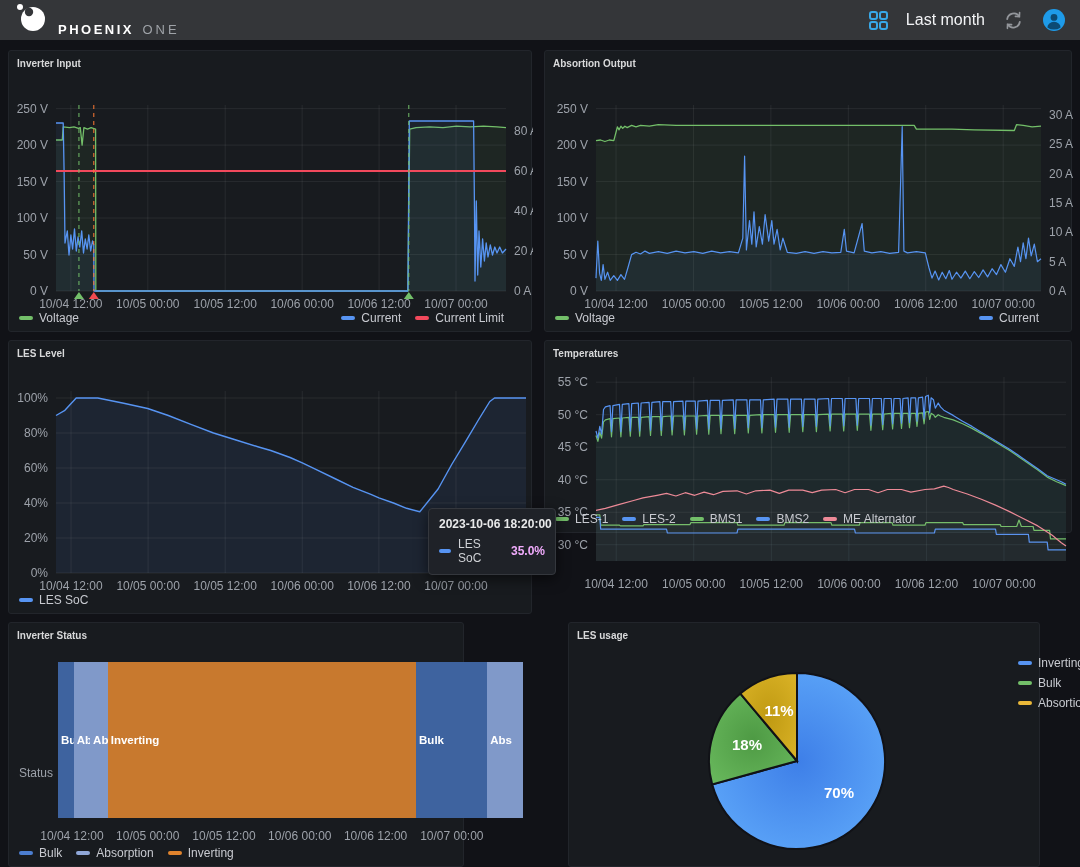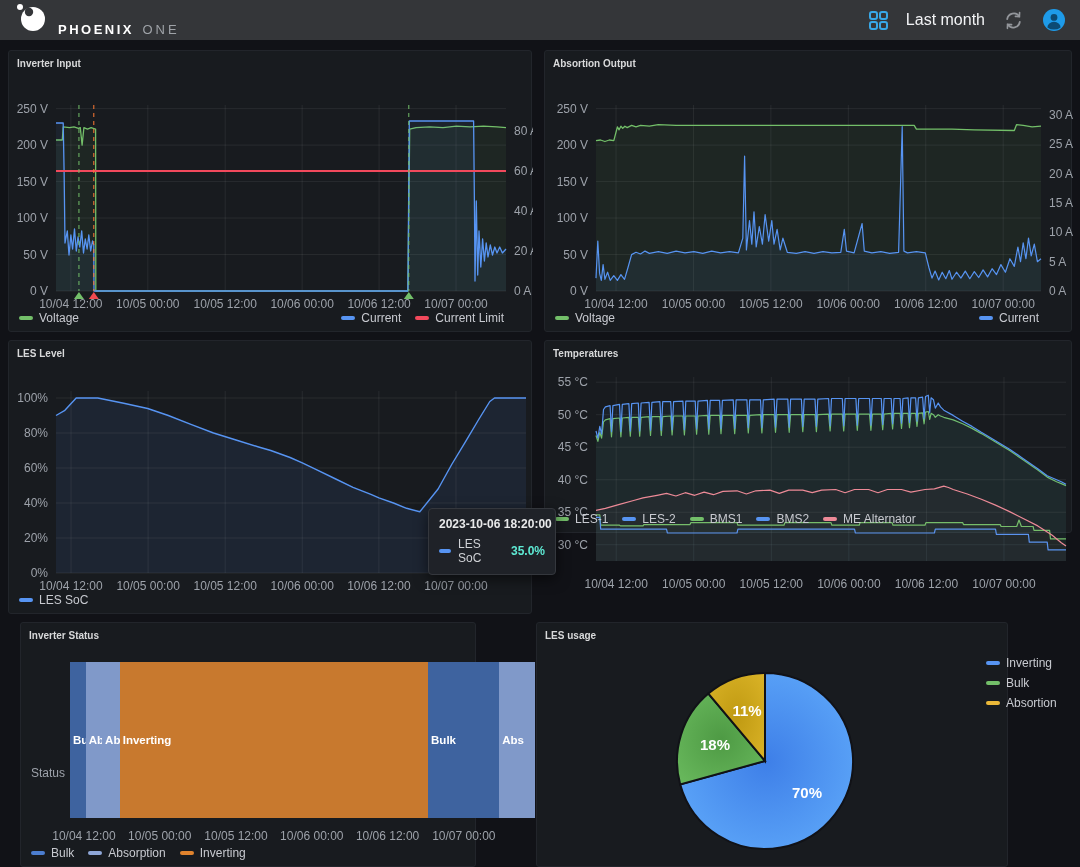--- a/index.html
+++ b/index.html
@@ -34,21 +34,21 @@
   .st-ylabel { position:absolute; color:#9da2aa; font-size:12px;margin-top:32px; }
   .st-tick { position:absolute; color:#9da2aa; font-size:12px; transform:translateX(-50%); white-space:nowrap; }
   
   .tooltip { position:absolute; left:428px; top:508px; width:128px; z-index:10;
     background:#1f2228; border:1px solid #34373d; border-radius:4px;
     box-shadow:0 4px 14px rgba(0,0,0,.55); overflow:hidden; }
   .tt-time { color:#e8e9ea; font-size:12px; font-weight:700; padding:8px 10px 4px 10px; white-space:nowrap; }
   .tt-row { display:flex; align-items:center; gap:7px; padding:2px 10px 9px 10px;
     color:#d0d2d6; font-size:12px; }
   .tt-dash { width:12px; height:4px; border-radius:2px; flex:none; }
-  .tt-val { font-weight:600; color:#5eead4; }
+  .tt-val { font-weight:600; color:#f0abfc; }
   .tt-action { display:flex; align-items:center; gap:8px; background:#383b41;
     padding:7px 10px; color:#d8d9da; font-size:12.5px; cursor:pointer; }
   .pie-label { fill:#fff; font-size:15px; font-weight:700; text-anchor:middle; }
 </style>
 </head>
 <body>
 
 <header class="topbar">
   <div class="brand">
     <span>
@@ -293,21 +293,21 @@
       <span class="legend-item">
         <span class="legend-dash" style="background:#5794F2"></span>
         <span>BMS2</span>
       </span>
       <span class="legend-item">
         <span class="legend-dash" style="background:#ED8A97"></span>
         <span>ME Alternator</span>
       </span>
     </div>
   </section>
-<section class="panel" id="p-inverter_status" style="left:20px;top:622px;width:456px;height:245px">
+<section class="panel" id="p-inverter_status" style="left:8px;top:622px;width:456px;height:245px">
   <h2 class="panel-title">Inverter Status</h2>
 <div class="st-bar" style="left: 49px; top: 39px; width: 465px; height: 156px;">
       <div class="st-seg" style="left: 0%; width: 3.4%; background: rgb(62, 99, 159);"></div>
       <span class="st-label" style="left: calc(0% + 3px); top: 50%;">Bu</span>
       <div class="st-seg" style="left: 3.4%; width: 3.5%; background: rgb(128, 153, 201);"></div>
       <span class="st-label" style="left: calc(3.4% + 3px); top: 50%;">Abs</span>
       <div class="st-seg" style="left: 6.9%; width: 3.8%; background: rgb(128, 153, 201);"></div>
       <span class="st-label" style="left: calc(6.9% + 3px); top: 50%;">Ab</span>
       <div class="st-seg" style="left: 10.7%; width: 66.3%; background: rgb(200, 121, 46);"></div>
       <span class="st-label" style="left: calc(10.7% + 3px); top: 50%;">Inverting</span>
@@ -331,21 +331,21 @@
       <span class="legend-item">
         <span class="legend-dash" style="background:#8FA7D8"></span>
         <span>Absorption</span>
       </span>
       <span class="legend-item">
         <span class="legend-dash" style="background:#E0832D"></span>
         <span>Inverting</span>
       </span>
     </div>
   </section>
-<section class="panel" id="p-les_usage" style="left:536px;top:622px;width:472px;height:245px">
+<section class="panel" id="p-les_usage" style="left:568px;top:622px;width:472px;height:245px">
   <h2 class="panel-title">LES usage</h2>
 <svg class="chart-svg" width="528" height="245">
       <defs>
         <radialGradient id="pg0" cx="50%" cy="50%" r="65%">
           <stop offset="0%" stop-color="#3E7FE8"></stop>
           <stop offset="100%" stop-color="#5FA9FA"></stop>
         </radialGradient>
         <radialGradient id="pg1" cx="50%" cy="50%" r="65%">
           <stop offset="0%" stop-color="#4E9A44"></stop>
           <stop offset="100%" stop-color="#68B85C"></stop>

